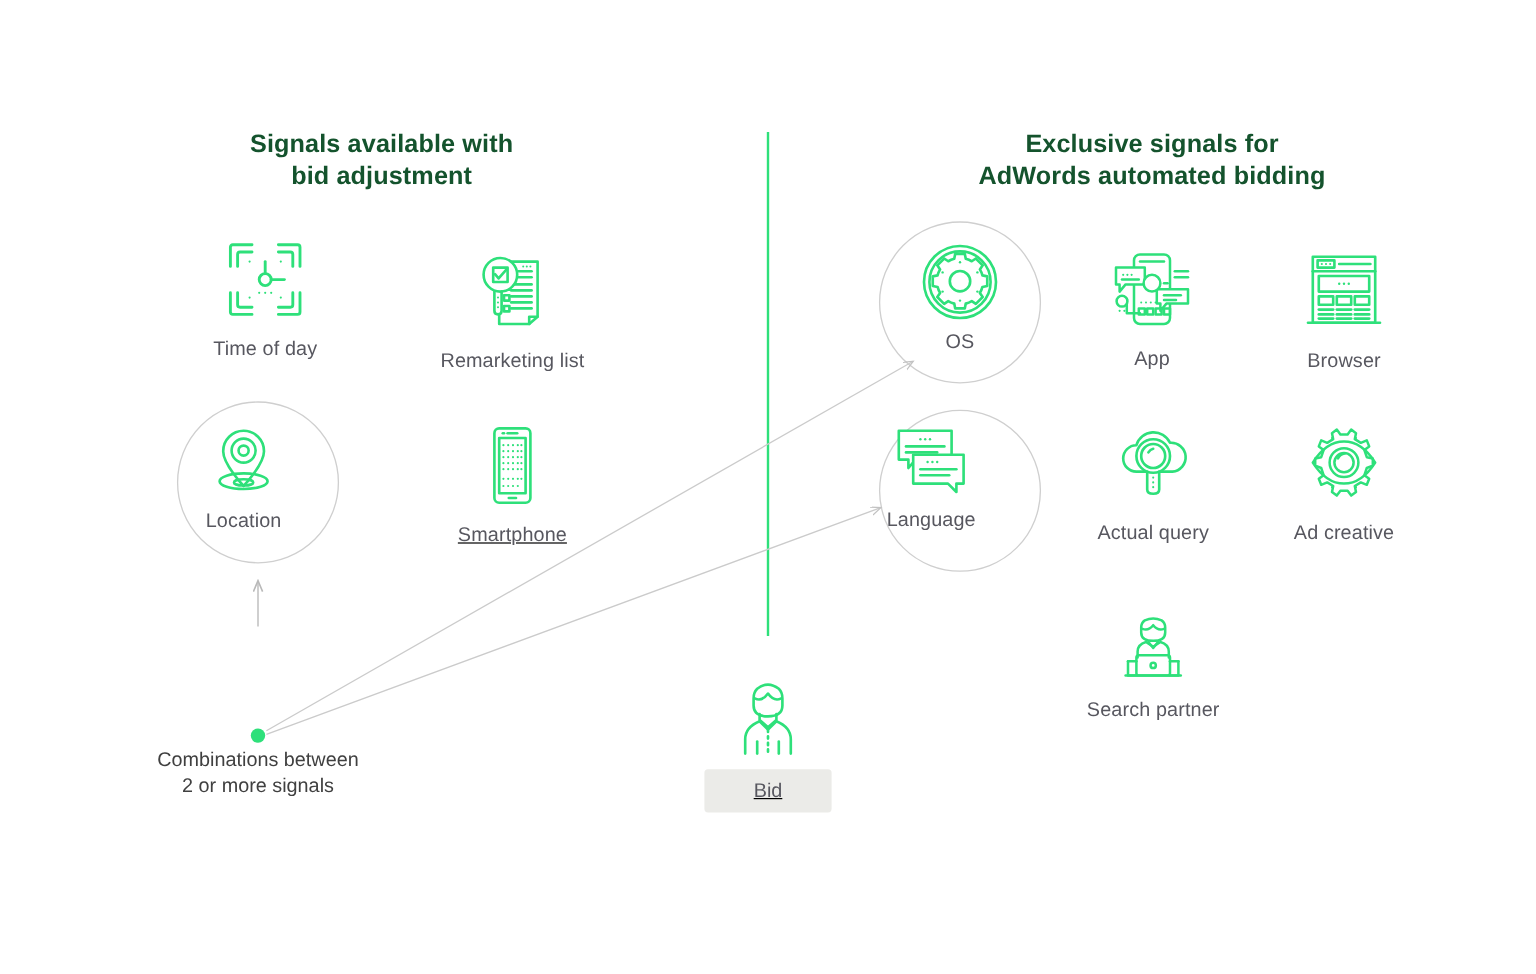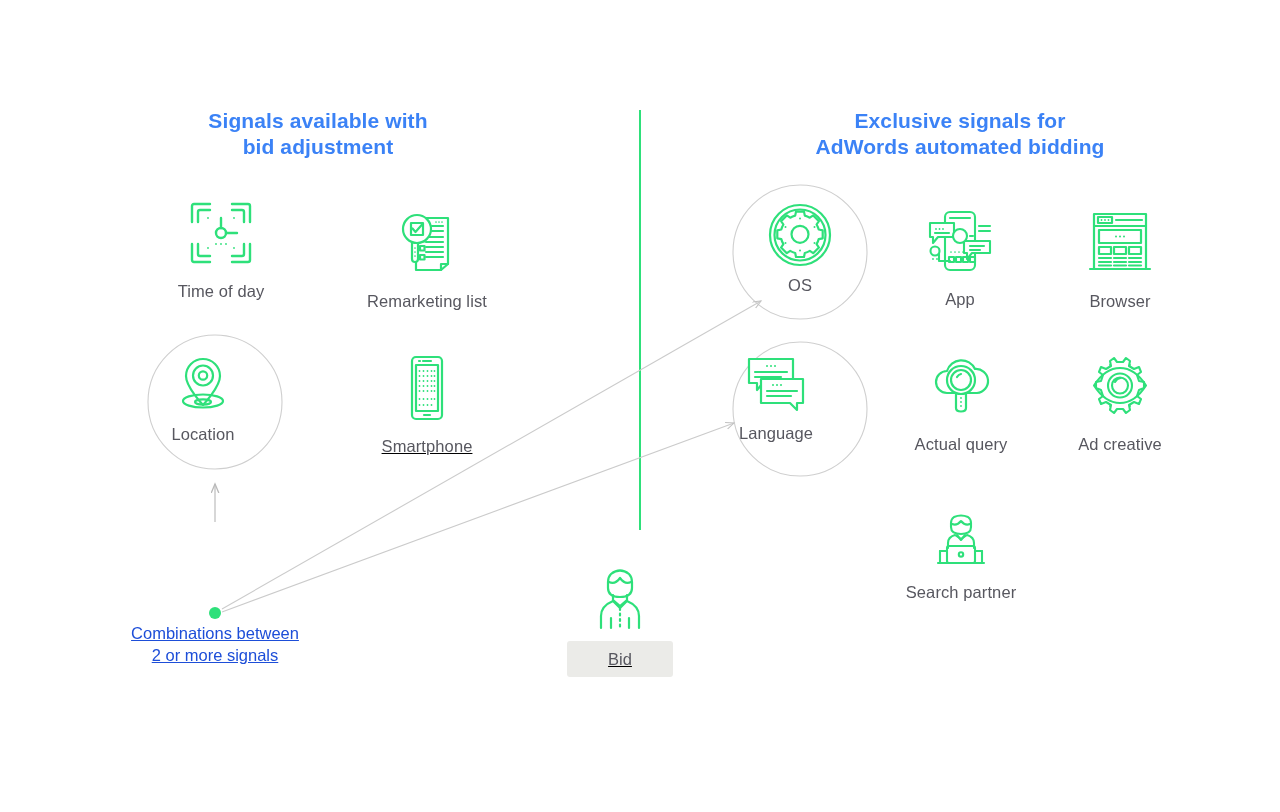--- a/index.html
+++ b/index.html
@@ -22,21 +22,21 @@
     width: 1280px;
     height: 812px;
   }
 
   
   .col-title {
     position: absolute;
     text-align: center;
     font-size: 21px;
     font-weight: bold;
-    color: #3b82f6;
+    color: #14532d;
     line-height: 26px;
     letter-spacing: 0.1px;
     white-space: pre-line;
   }
   #title-left  { left: 148px;  top: 108px; width: 340px; }
   #title-right { left: 790px;  top: 108px; width: 340px; }
 
   
   #divider {
     position: absolute;
@@ -73,21 +73,21 @@
     color: #57575f;
     line-height: 20px;
     letter-spacing: 0.1px;
   }
   
   .node.ringed .label { margin-top: 8px; }
 
   
   #bid-node {
     position: absolute;
-    left: 545px;
+    left: 565px;
     top: 560px;
     width: 150px;
     text-decoration: underline;
   }
   #bid-node .glyph {
     height: 70px;
     display: flex;
     align-items: flex-end;
     justify-content: center;
   }
@@ -105,24 +105,23 @@
   }
 
   
   #combi-label {
     position: absolute;
     left: 90px;
     top: 622px;
     width: 250px;
     text-align: center;
     font-size: 16.5px;
-    color: #1d4ed8;
+    color: #404040;
     line-height: 22px;
     white-space: pre-line;
-    text-decoration: underline;
   }
   #combi-dot {
     position: absolute;
     left: 209px;
     top: 607px;
     width: 12px;
     height: 12px;
     border-radius: 50%;
     background: #2ee07a;
   }

